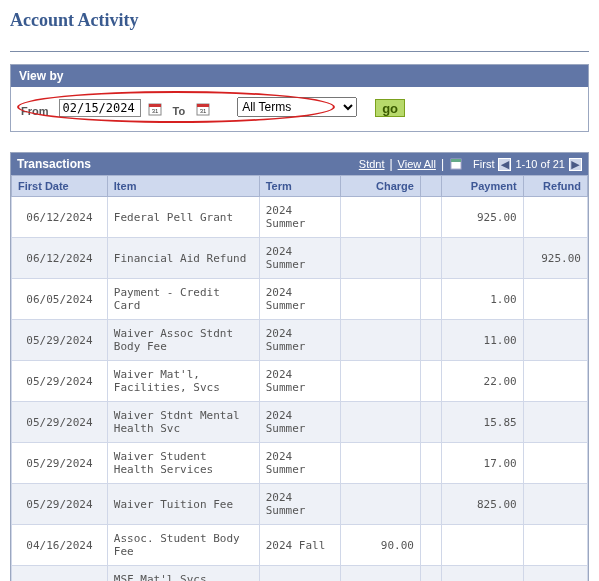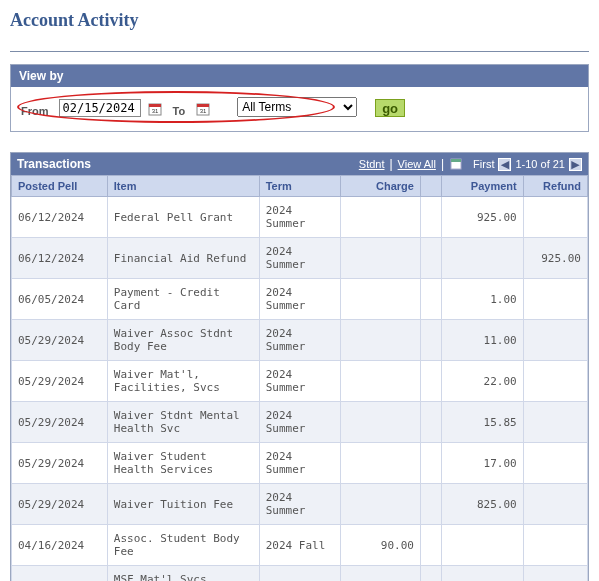--- a/index.html
+++ b/index.html
@@ -123,21 +123,21 @@
   .grid th.right, .grid td.right { text-align: right; }
   .grid td {
     font-family: Verdana, monospace;
     font-size: 11px;
     color: #555;
     padding: 7px 6px;
     border: 1px solid #d0d7e8;
     vertical-align: middle;
   }
   .grid tbody tr:nth-child(even) td { background: #eef1f7; }
-  .col-date { width: 82px; }
+  .col-date { width: 82px; text-align: center; }
   .col-item { width: 130px; }
   .col-term { width: 70px; }
   .col-charge { width: 68px; }
   .col-gap { width: 18px; }
   .col-pay { width: 70px; }
   .col-refund { width: 55px; }
   .excel-icon {
     display:inline-flex; width:14px; height:14px; align-items:center; justify-content:center;
   }
 </style>
@@ -196,21 +196,21 @@
       <span>First</span>
       <span class="nav-arrow">◀</span>
       <span>1-10 of 21</span>
       <span class="nav-arrow">▶</span>
     </div>
   </div>
 
   <table class="grid">
     <thead>
       <tr>
-        <th class="col-date">Posted Pell</th>
+        <th class="col-date">First Date</th>
         <th class="col-item">Item</th>
         <th class="col-term">Term</th>
         <th class="col-charge right">Charge</th>
         <th class="col-gap"></th>
         <th class="col-pay right">Payment</th>
         <th class="col-refund right">Refund</th>
       </tr>
     </thead>
     <tbody id="trans-body">
         <tr>

